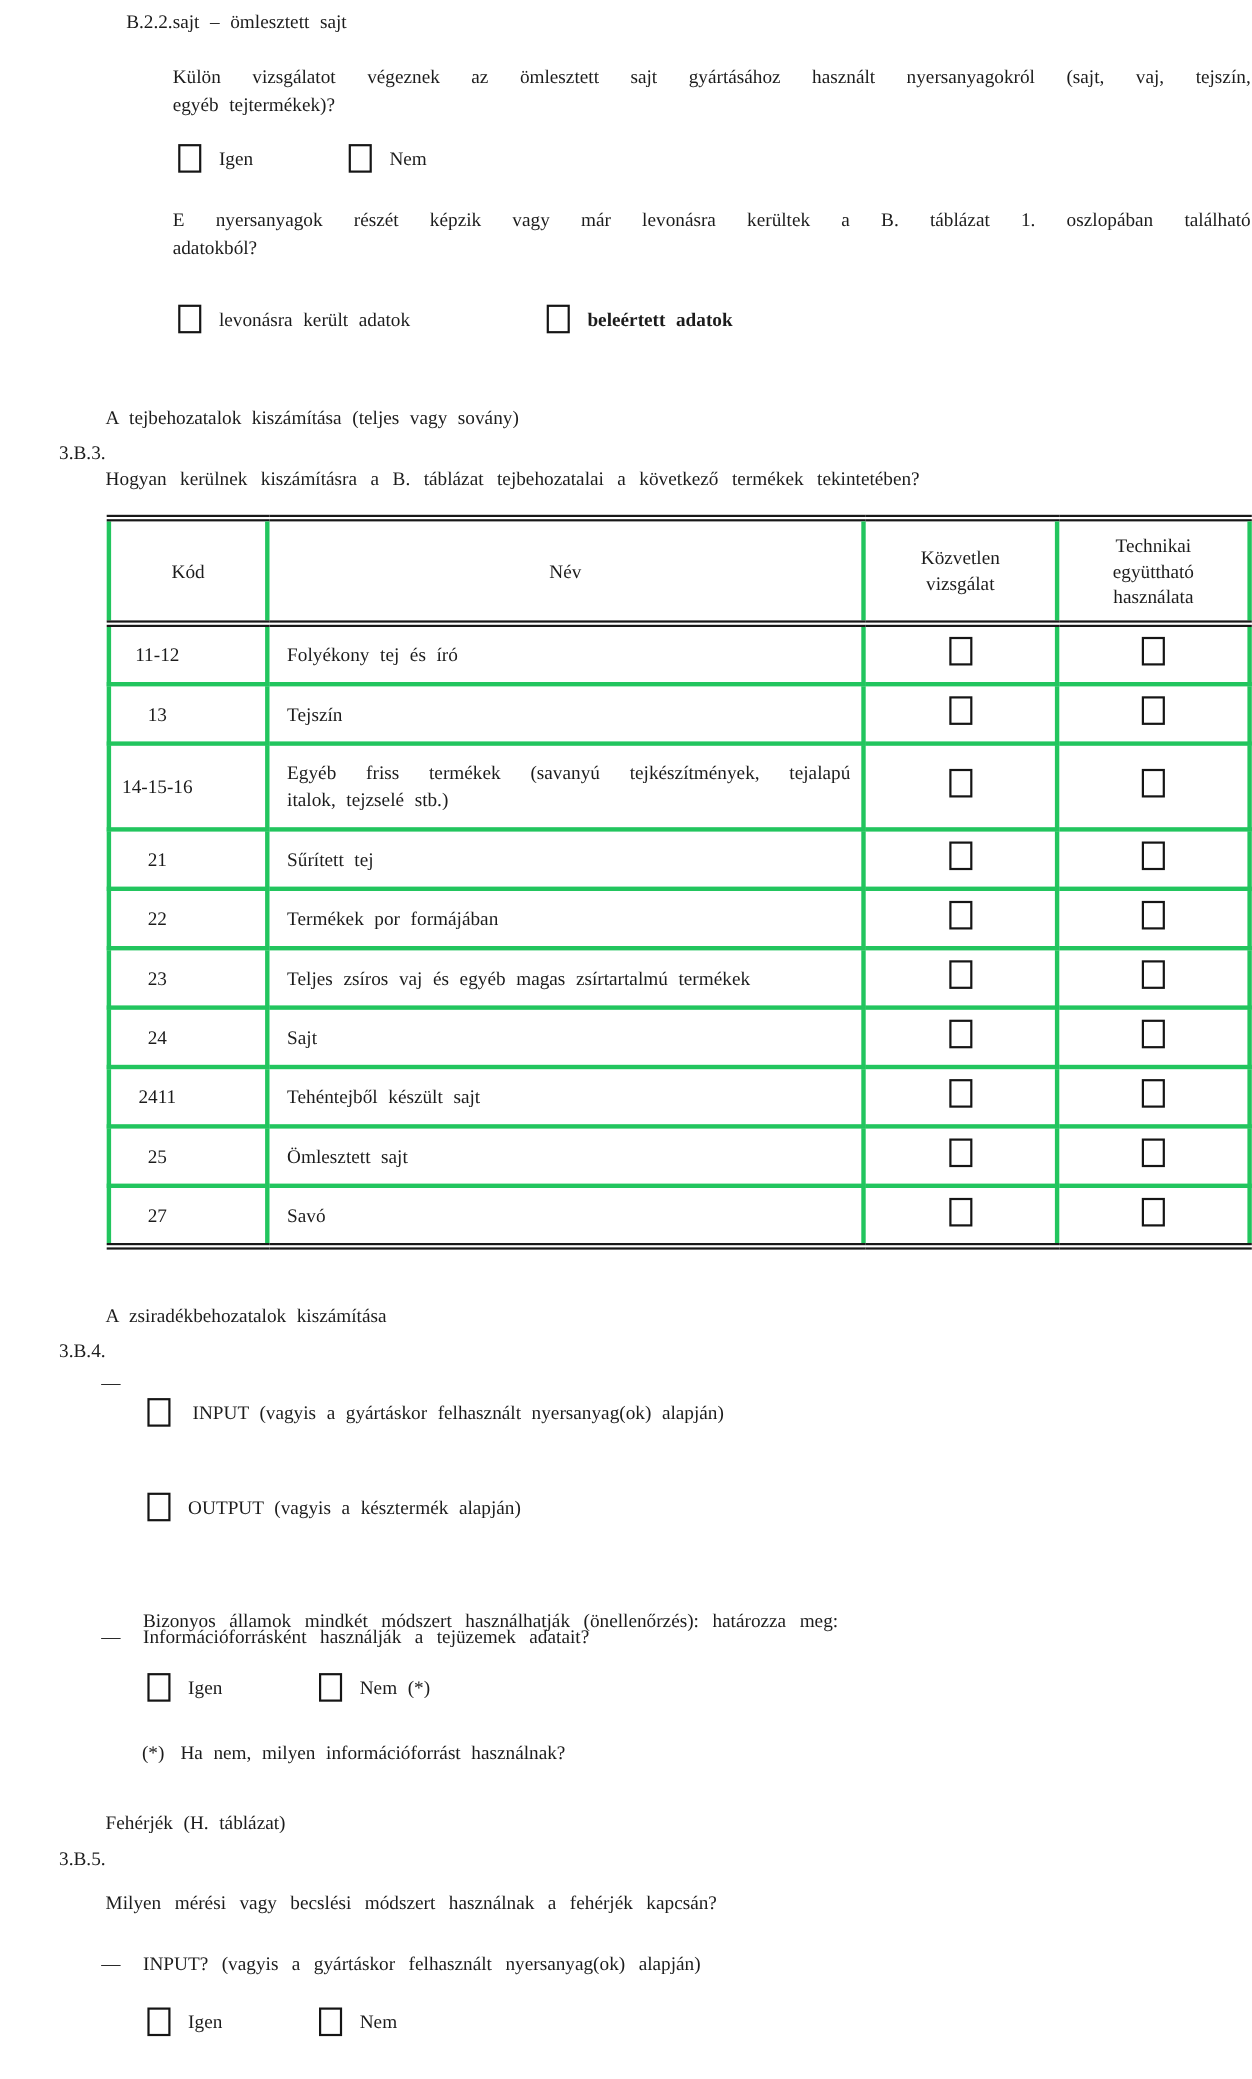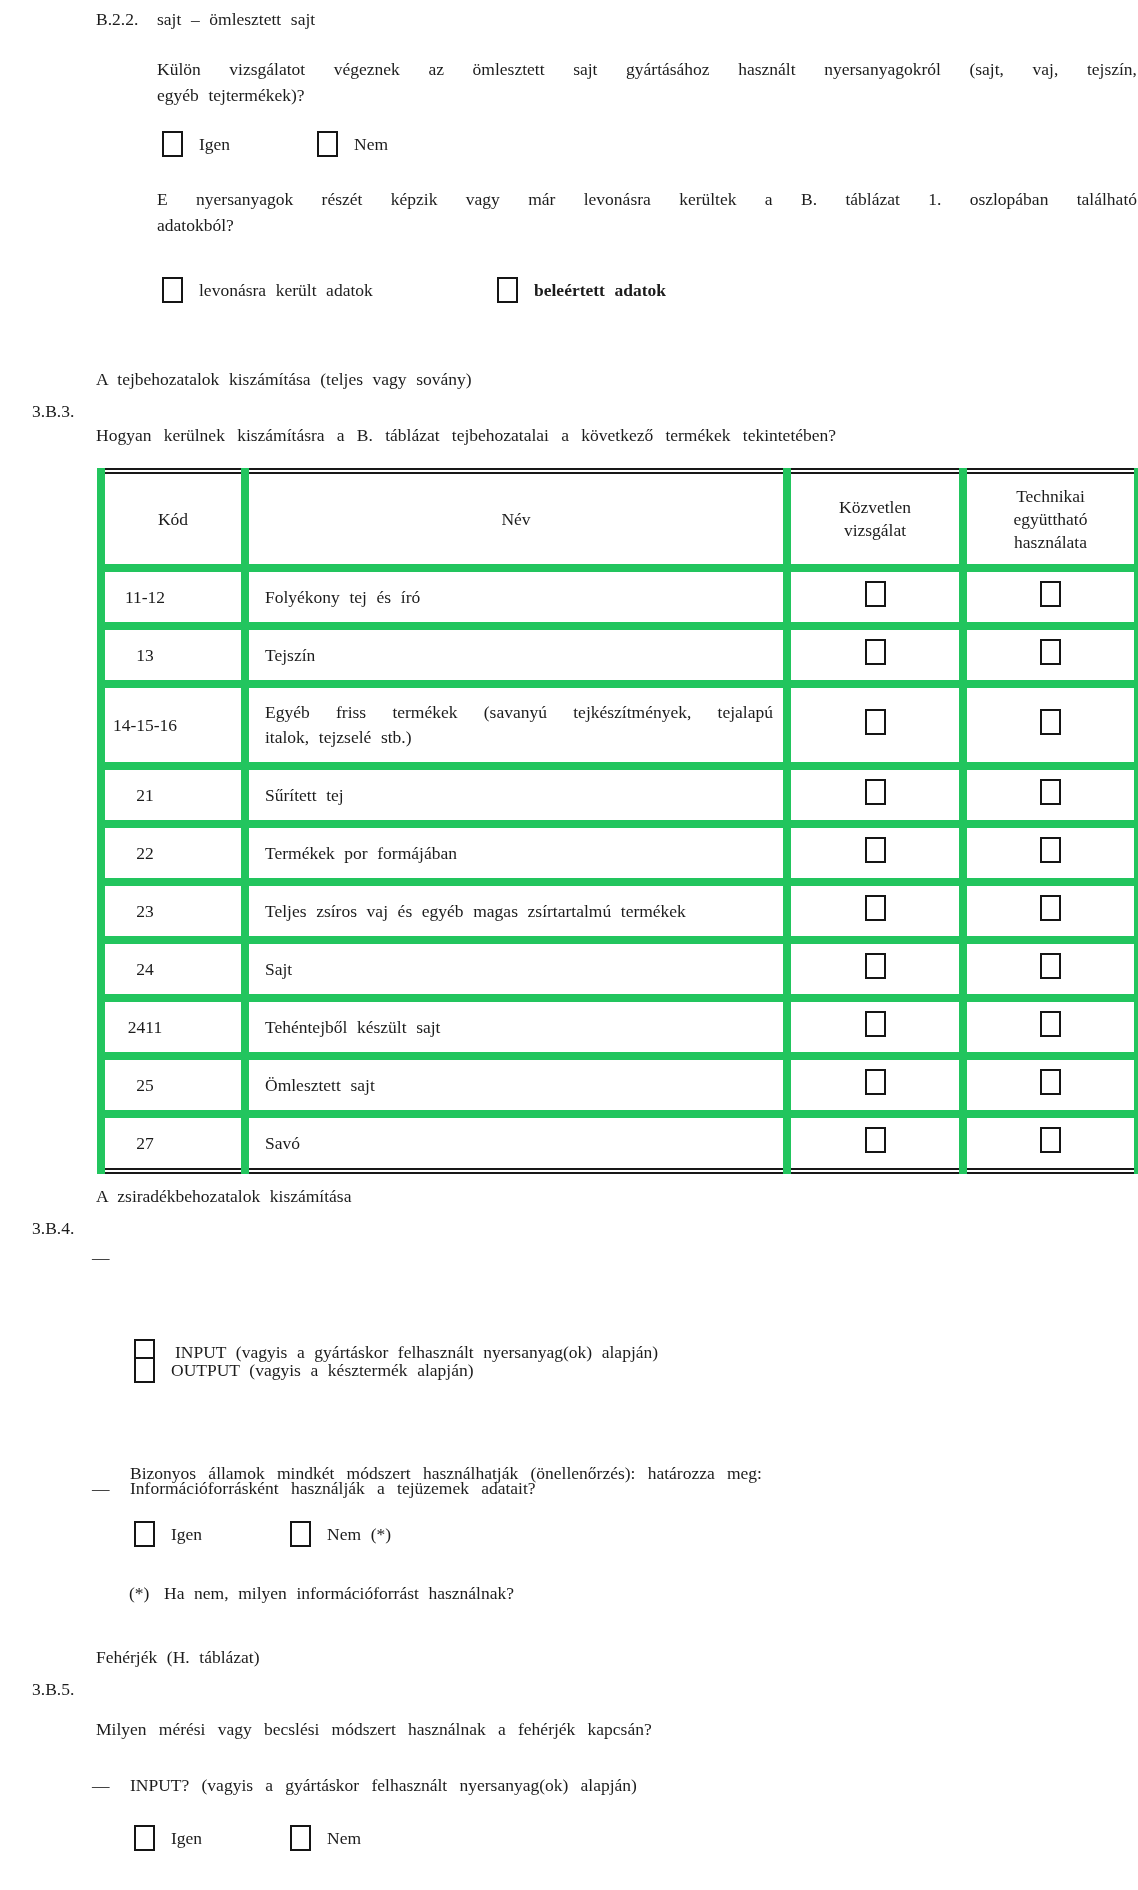--- a/index.html
+++ b/index.html
@@ -6,42 +6,42 @@
   body{
     width:1138px;height:1890px;background:#ffffff;
     font-family:"Liberation Serif","DejaVu Serif",serif;
     color:#1c1c1c;font-size:17.5px;line-height:26px;
     word-spacing:0.3em;
     position:relative;overflow:hidden;
   }
   #page{position:absolute;inset:0;}
   .abs{position:absolute;}
   .sec{display:flex;}
-  .sec .num{flex:none;}
+  .sec .num{flex:none;text-align:right;}
   .num-b22{width:61px;}
   .num-3b{width:64px;margin-top:32px;}
   .para{width:980px;}
   .jline{text-align:justify;text-align-last:justify;}
   .wide{word-spacing:0.45em;}
   .cbitem{display:flex;align-items:center;gap:16px;height:28px;}
   .cb{
     flex:none;display:inline-block;width:17px;height:22px;
     border:2.6px solid #151515;background:#fff;box-sizing:content-box;
   }
   .dashline{display:flex;gap:18px;}
   .dashline .dash{flex:none;width:20px;}
   .fnote{display:flex;gap:11px;}
   .fnote .marker{flex:none;width:24px;}
   
   table.tbl{
     position:absolute;left:97px;top:468px;width:1037px;
     border-collapse:collapse;table-layout:fixed;
     border-left:2px solid #181818;border-right:2px solid #181818;
   }
-  .tbl th,.tbl td{border:8px solid #22c55e;vertical-align:middle;padding:0;}
+  .tbl th,.tbl td{border:4px solid #22c55e;vertical-align:middle;padding:0;}
   .tbl thead th{
     border-top:6px double #181818;border-bottom:6px double #181818;
     font-weight:normal;text-align:center;height:90px;line-height:23px;
   }
   .tbl td{height:50px;}
   .tbl tr.tall td{height:74px;}
   .tbl tbody tr:last-child td{border-bottom:6px double #181818;}
   .hwrap2{max-width:104px;margin:0 auto;}
   .hwrap3{max-width:116px;margin:0 auto;}
   .code-cell{text-align:center;padding-right:56px !important;white-space:nowrap;}
@@ -182,21 +182,21 @@
 
   <div class="abs sec" style="left:32px;top:1183px;">
     <span class="num num-3b">3.B.4.</span>
     <span>A zsiradékbehozatalok kiszámítása</span>
   </div>
 
   <div class="abs dashline" style="left:92px;top:1244px;width:1000px;">
     <span class="dash">—</span>
   </div>
 
-  <div class="abs cbitem" style="left:134px;top:1338px;gap:20px;">
+  <div class="abs cbitem" style="left:134px;top:1270px;gap:20px;">
     <span class="cb"></span>
     <span>INPUT (vagyis a gyártáskor felhasznált nyersanyag(ok) alapján)</span>
   </div>
   <div class="abs cbitem" style="left:134px;top:1356px;">
     <span class="cb"></span>
     <span>OUTPUT (vagyis a késztermék alapján)</span>
   </div>
 
   <div class="abs wide" style="left:130px;top:1416px;width:1000px;margin-top:44px;">Bizonyos államok mindkét módszert használhatják (önellenőrzés): határozza meg:</div>
 

